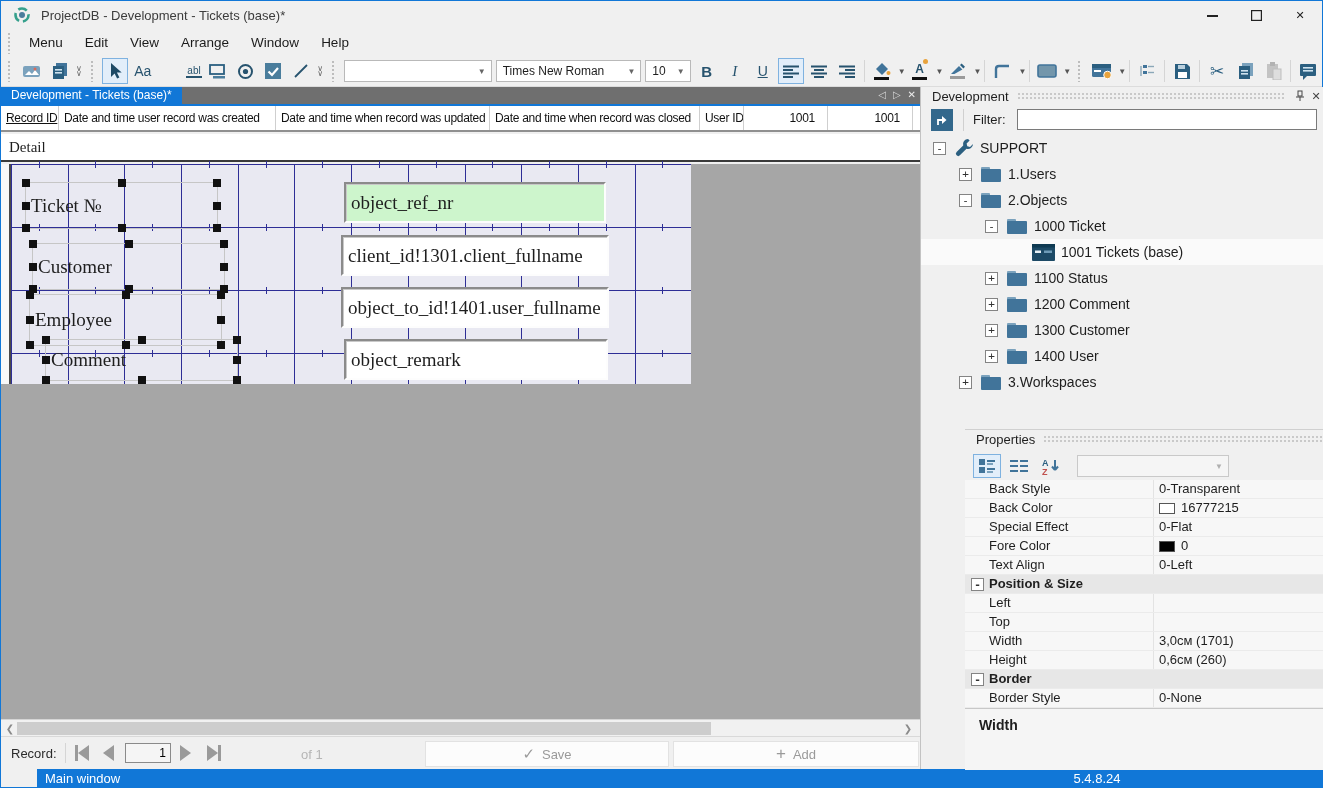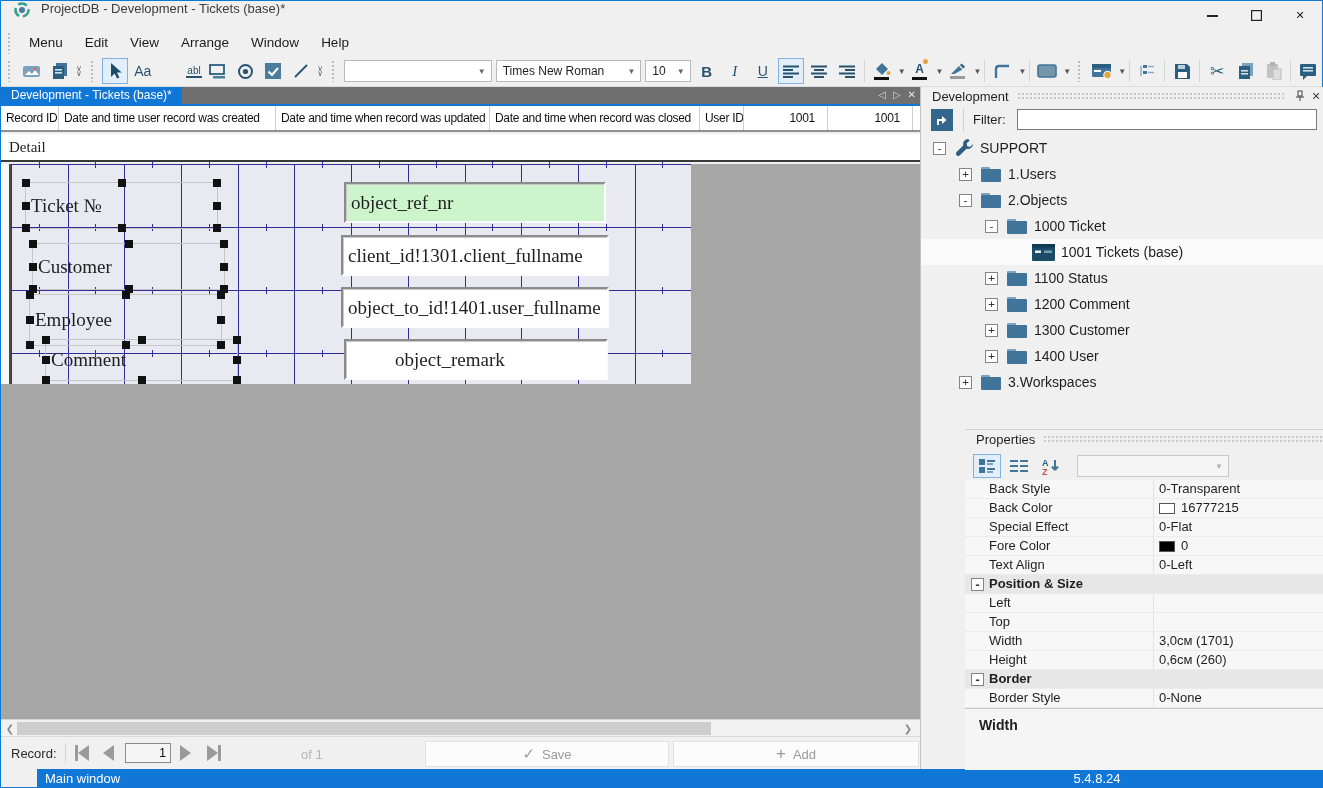--- a/index.html
+++ b/index.html
@@ -1,21 +1,21 @@
 <!DOCTYPE html>
 <html><head>
 <meta charset="utf-8">
 <style>
   * { margin:0; padding:0; box-sizing:border-box; }
   html,body { width:1323px; height:788px; overflow:hidden; }
   body { font-family:"Liberation Sans", sans-serif; font-size:13px; color:#1e1e1e; }
   #app { position:relative; width:1323px; height:788px; background:#f0f0f0; border:1px solid #1177d7; }
 
   
-  .titlebar { position:absolute; left:0; top:0; width:100%; height:28px; background:#f0f0f0; display:flex; align-items:flex-start; }
+  .titlebar { position:absolute; left:0; top:0; width:100%; height:28px; background:#f0f0f0; display:flex; align-items:center; }
   .app-logo { margin-left:12px; width:18px; height:18px; }
   .title-text { margin-left:10px; font-size:13px; color:#3c3c3c; }
   .win-controls { position:absolute; right:0; top:0; height:28px; display:flex; }
   .win-btn { width:44px; height:28px; display:flex; align-items:center; justify-content:center; color:#222; font-size:11px; }
 
   
   .menubar { position:absolute; left:0; top:28px; width:100%; height:27px; display:flex; align-items:center; }
   .grip { width:5px; height:22px; margin:0 6px; background-image:radial-gradient(#bdbdbd 1px, transparent 1.2px); background-size:4px 4px; }
   .menu-item { padding:4px 11px; font-size:13.5px; color:#1b1b1b; }
 
@@ -366,21 +366,21 @@
   <div class="tabstrip">
     <div class="tab-active">Development - Tickets (base)*</div>
     <div class="tabnav">
       <span>◁</span>
       <span>▷</span>
       <span style="color:#ececec;">✕</span>
     </div>
   </div>
 
   <div class="grid-header">
-      <div class="hcell" style="width: 58px;">Record ID</div>
+      <div class="hcell" style="width: 58px; text-decoration: underline;">Record ID</div>
       <div class="hcell" style="width: 217px;">Date and time user record was created</div>
       <div class="hcell" style="width: 214px;">Date and time when record was updated</div>
       <div class="hcell" style="width: 210px;">Date and time when record was closed</div>
       <div class="hcell" style="width: 44px;">User ID</div>
       <div class="hcell num" style="width: 84px;">1001</div>
       <div class="hcell num" style="width: 85px;">1001</div>
     </div>
 
   <div class="detail-band"><span>Detail</span></div>
 
@@ -437,21 +437,21 @@
         </div>
         <div class="dfield" style="left: 333px; top: 18px; width: 262px; background: rgb(205, 245, 204);">
           <span>object_ref_nr</span>
         </div>
         <div class="dfield" style="left: 330px; top: 71px; width: 268px; background: rgb(255, 255, 255);">
           <span>client_id!1301.client_fullname</span>
         </div>
         <div class="dfield" style="left: 330px; top: 123px; width: 268px; background: rgb(255, 255, 255);">
           <span>object_to_id!1401.user_fullname</span>
         </div>
-        <div class="dfield" style="left: 333px; top: 175px; width: 264px; background: rgb(255, 255, 255); padding-left: 44px;">
+        <div class="dfield" style="left: 333px; top: 175px; width: 264px; background: rgb(255, 255, 255);">
           <span>object_remark</span>
         </div>
       </div>
   </div>
 
   <div class="hscroll">
     <div class="hs-btn" style="left:2px;">❮</div>
     <div class="hs-thumb"></div>
     <div class="hs-btn" style="left:900px;">❯</div>
   </div>

